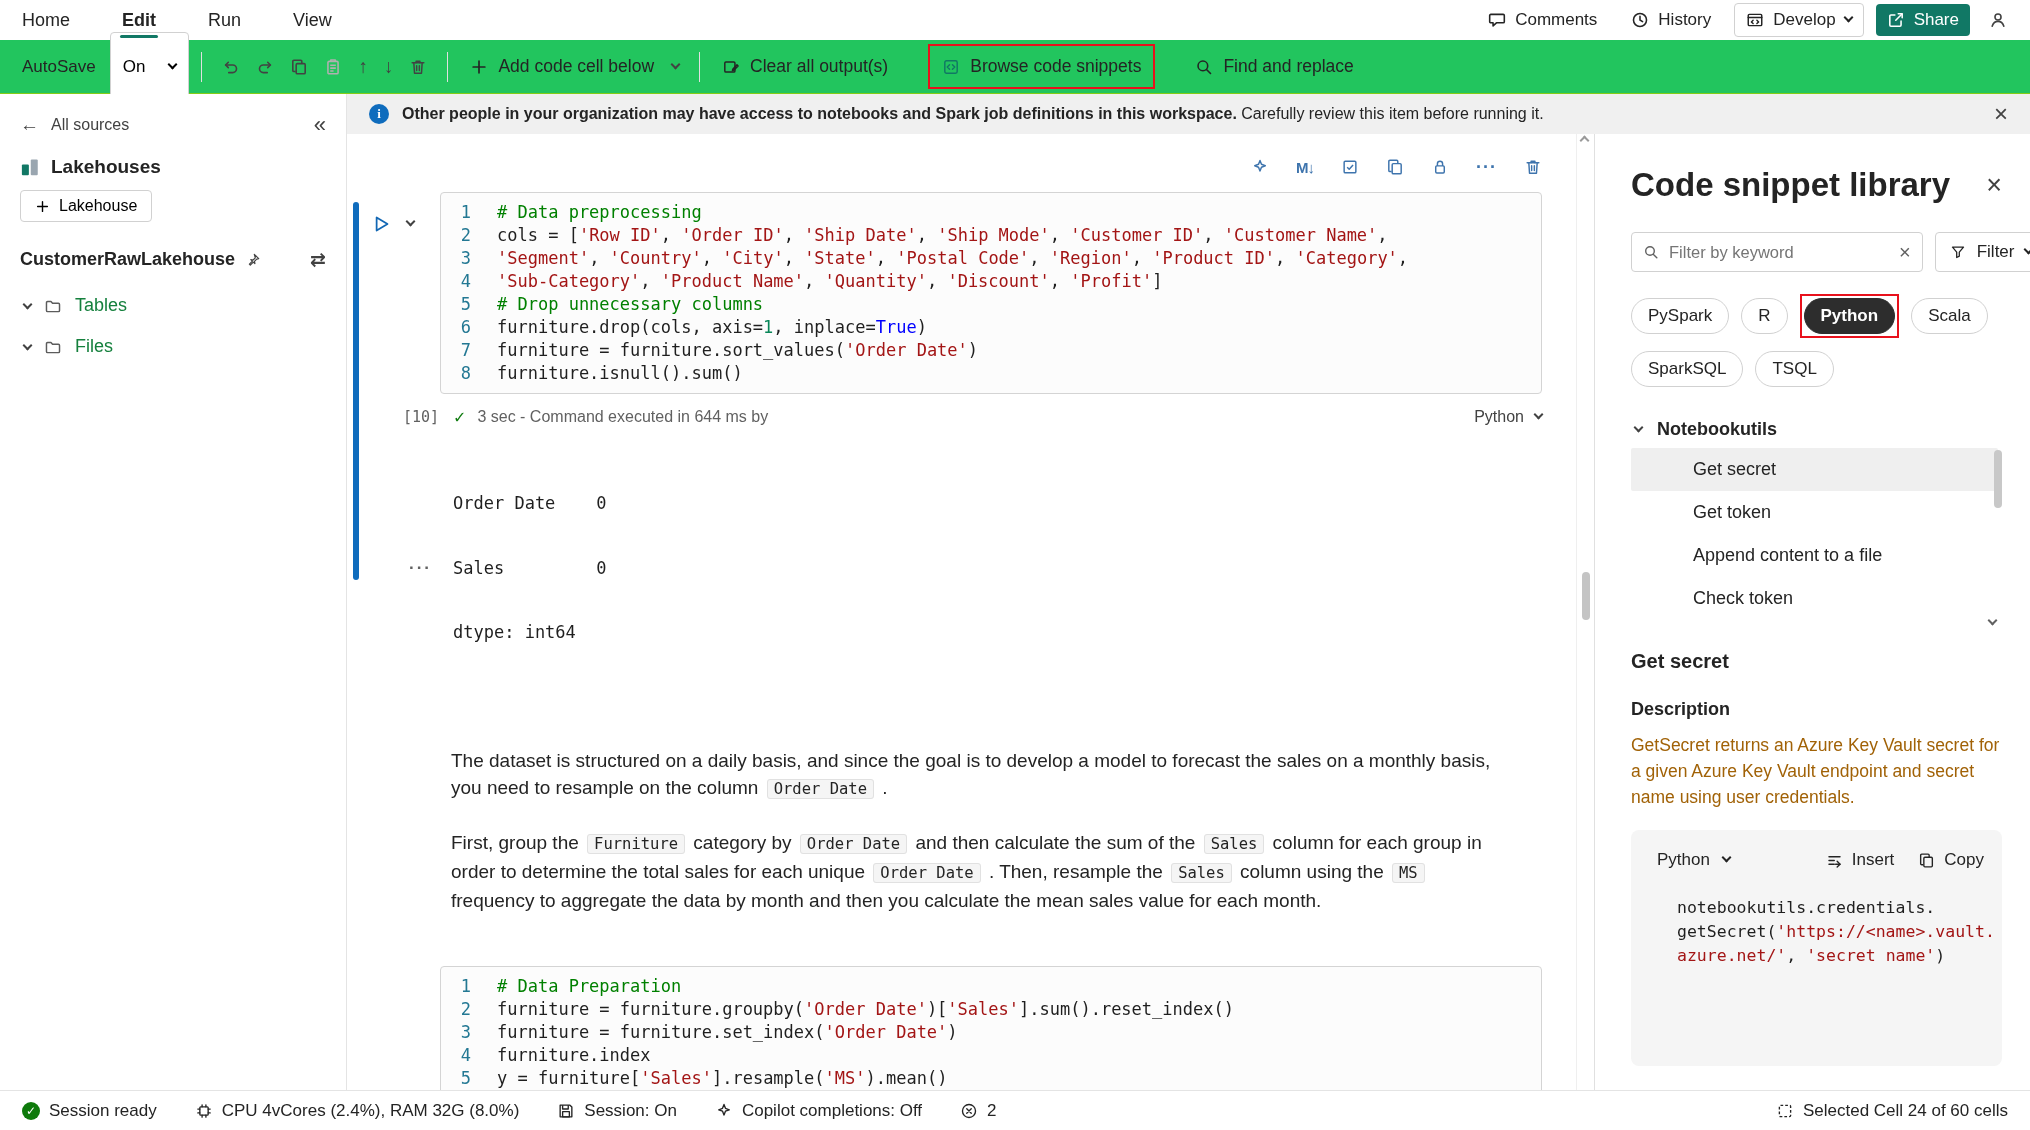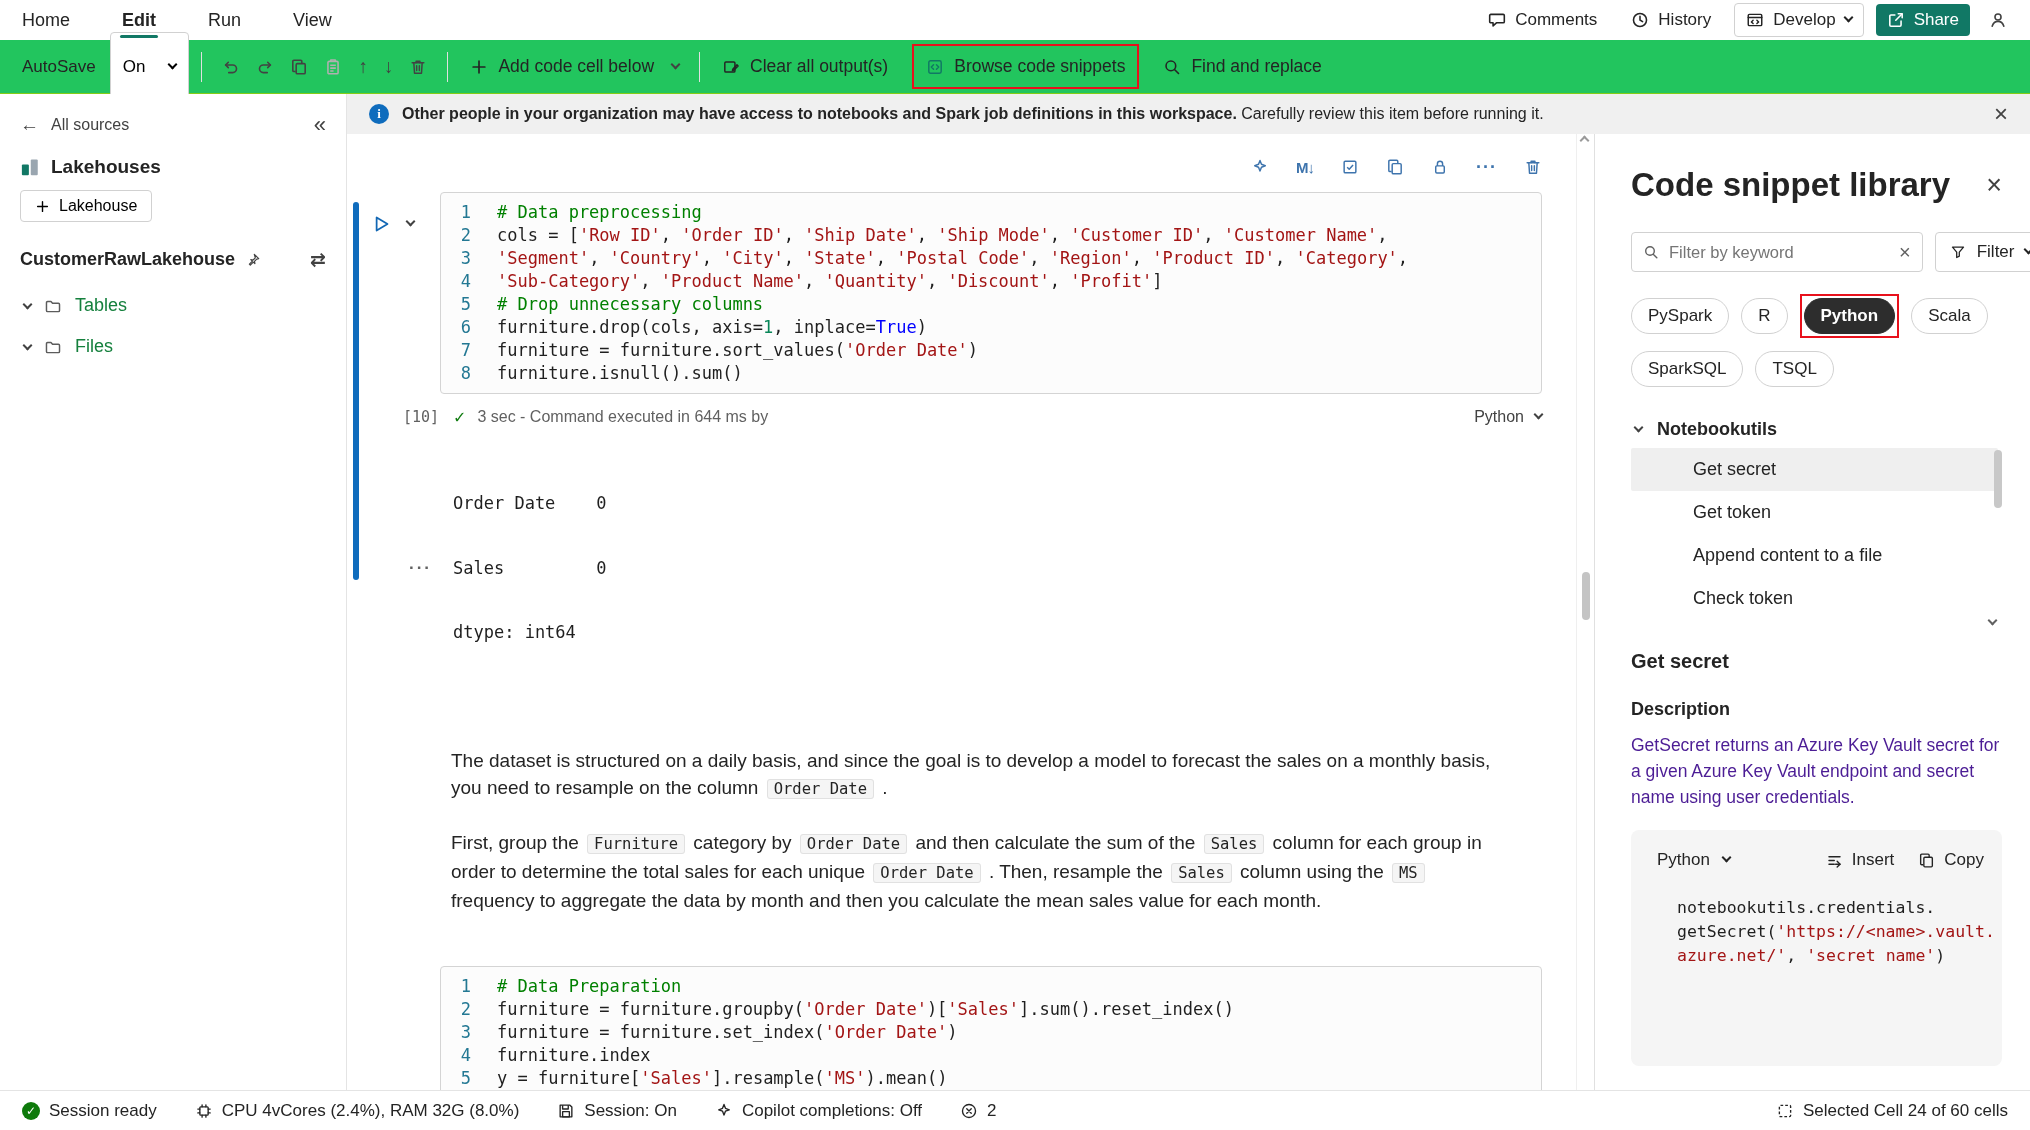--- a/index.html
+++ b/index.html
@@ -22,21 +22,21 @@
   .avatar-btn{width:32px;height:32px;border-radius:50%;display:flex;align-items:center;justify-content:center;color:#424242;background:#fff;border:none;}
 
   
   .toolbar{height:54px;display:flex;align-items:center;padding:0 16px 0 22px;border-bottom:1px solid #84cc16;flex:none;background:#22c55e;}
   .tb-label{font-size:17px;margin-right:14px;}
   .tb-drop{display:flex;align-items:center;gap:24px;border:1px solid #d1d1d1;border-radius:4px;padding:24px 12px;font-size:17px;background:#fff;}
   .tb-sep{width:1px;height:30px;background:#e0e0e0;margin:0 12px;flex:none;}
   .tb-icon{border:none;background:transparent;padding:8px;border-radius:4px;color:#424242;display:flex;align-items:center;font-size:19px;}
   .tb-icon.dim{color:#b0b0b0;}
   .tb-btn{border:none;background:transparent;display:flex;align-items:center;gap:10px;padding:8px 10px;border-radius:4px;font-size:17.5px;color:#242424;font-family:inherit;}
-  .red-frame{border:2.5px solid #e8111c;padding:2px;display:flex;align-items:center;margin:0 14px;}
+  .red-frame{border:2.5px solid #e8111c;padding:2px;display:flex;align-items:center;margin:0 30px;}
   .arrow-glyph{font-size:19px;line-height:1;}
 
   
   .mainrow{flex:1;display:flex;min-height:0;}
 
   
   .sidebar{width:347px;flex:none;border-right:1px solid #e4e4e4;background:#fff;display:flex;flex-direction:column;padding-top:12px;}
   .side-top{display:flex;align-items:center;gap:12px;padding:8px 20px;color:#424242;font-size:16px;}
   .side-top .collapse{margin-left:auto;font-size:22px;color:#424242;line-height:1;}
   .side-section{display:flex;align-items:center;gap:11px;padding:12px 20px 8px;font-size:19px;font-weight:700;}
@@ -105,21 +105,21 @@
   .group-row{display:flex;align-items:center;gap:15px;margin-top:32px;font-size:18px;font-weight:700;padding-left:4px;}
   .group-row .chev{color:#424242;}
   .snip-list{margin-top:8px;position:relative;margin-right:4px;}
   .snip-item{height:43px;display:flex;align-items:center;padding-left:62px;font-size:18px;border-radius:2px;color:#242424;}
   .snip-item.sel{background:#efefef;}
   .mini-scroll{position:absolute;right:-4px;top:0;bottom:14px;width:10px;}
   .mini-thumb{position:absolute;top:2px;right:0;width:8px;height:58px;background:#c8c8c8;border-radius:4px;}
   .list-more{position:absolute;right:2px;bottom:-4px;color:#616161;}
   .detail-title{margin-top:30px;font-size:20px;font-weight:700;}
   .desc-label{margin-top:26px;font-size:18px;font-weight:700;}
-  .desc-text{margin-top:12px;font-size:17.5px;line-height:26px;color:#4c1d95;}
+  .desc-text{margin-top:12px;font-size:17.5px;line-height:26px;color:#a16207;}
   .code-card{margin-top:20px;background:#f5f5f5;border-radius:8px;padding:14px 18px;flex:1;display:flex;flex-direction:column;min-height:0;}
   .card-head{display:flex;align-items:center;}
   .card-lang{display:flex;align-items:center;gap:13px;font-size:17px;padding:6px 8px;background:none;border:none;color:#242424;font-family:inherit;}
   .card-actions{margin-left:auto;display:flex;gap:24px;}
   .card-btn{display:flex;align-items:center;gap:9px;font-size:17px;color:#242424;background:none;border:none;font-family:inherit;}
   .card-code{margin:20px 0 0 28px;font-family:"DejaVu Sans Mono",monospace;font-size:16.5px;}
   .card-code .code-line{line-height:24px;}
 
   
   .statusbar{height:40px;flex:none;border-top:1px solid #e4e4e4;display:flex;align-items:center;padding:0 22px;gap:38px;font-size:17px;color:#242424;background:#fff;}

